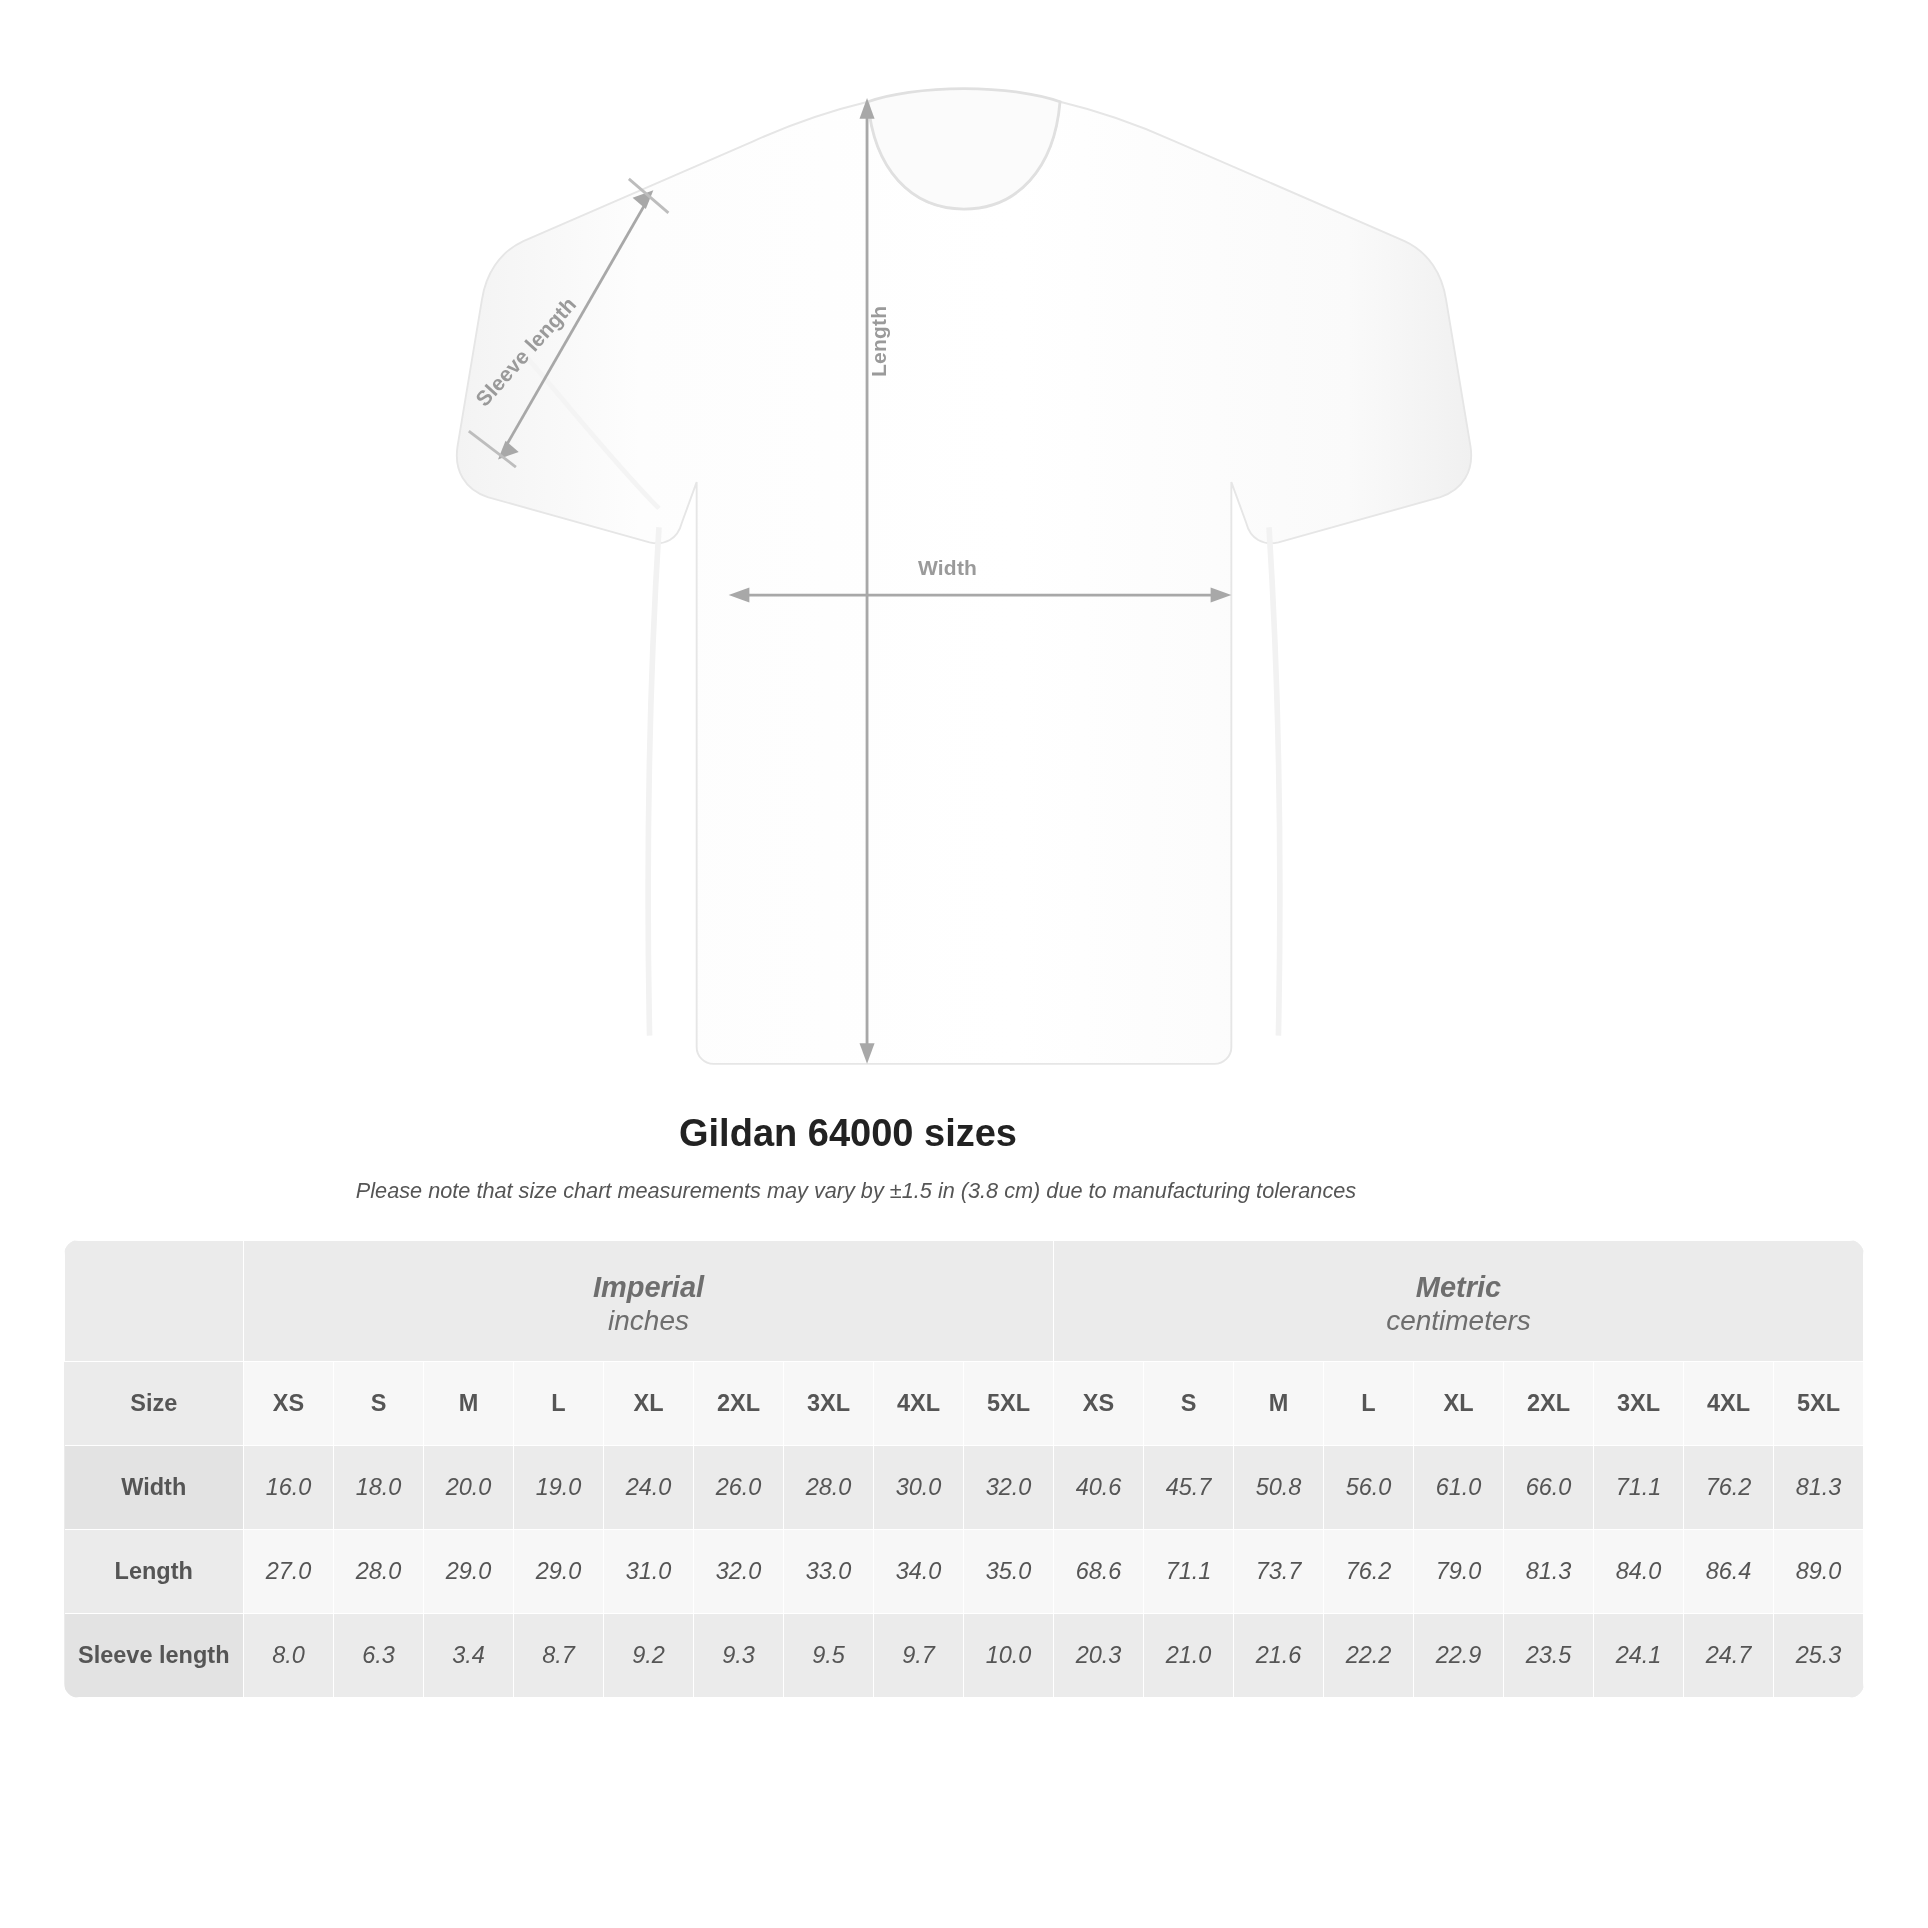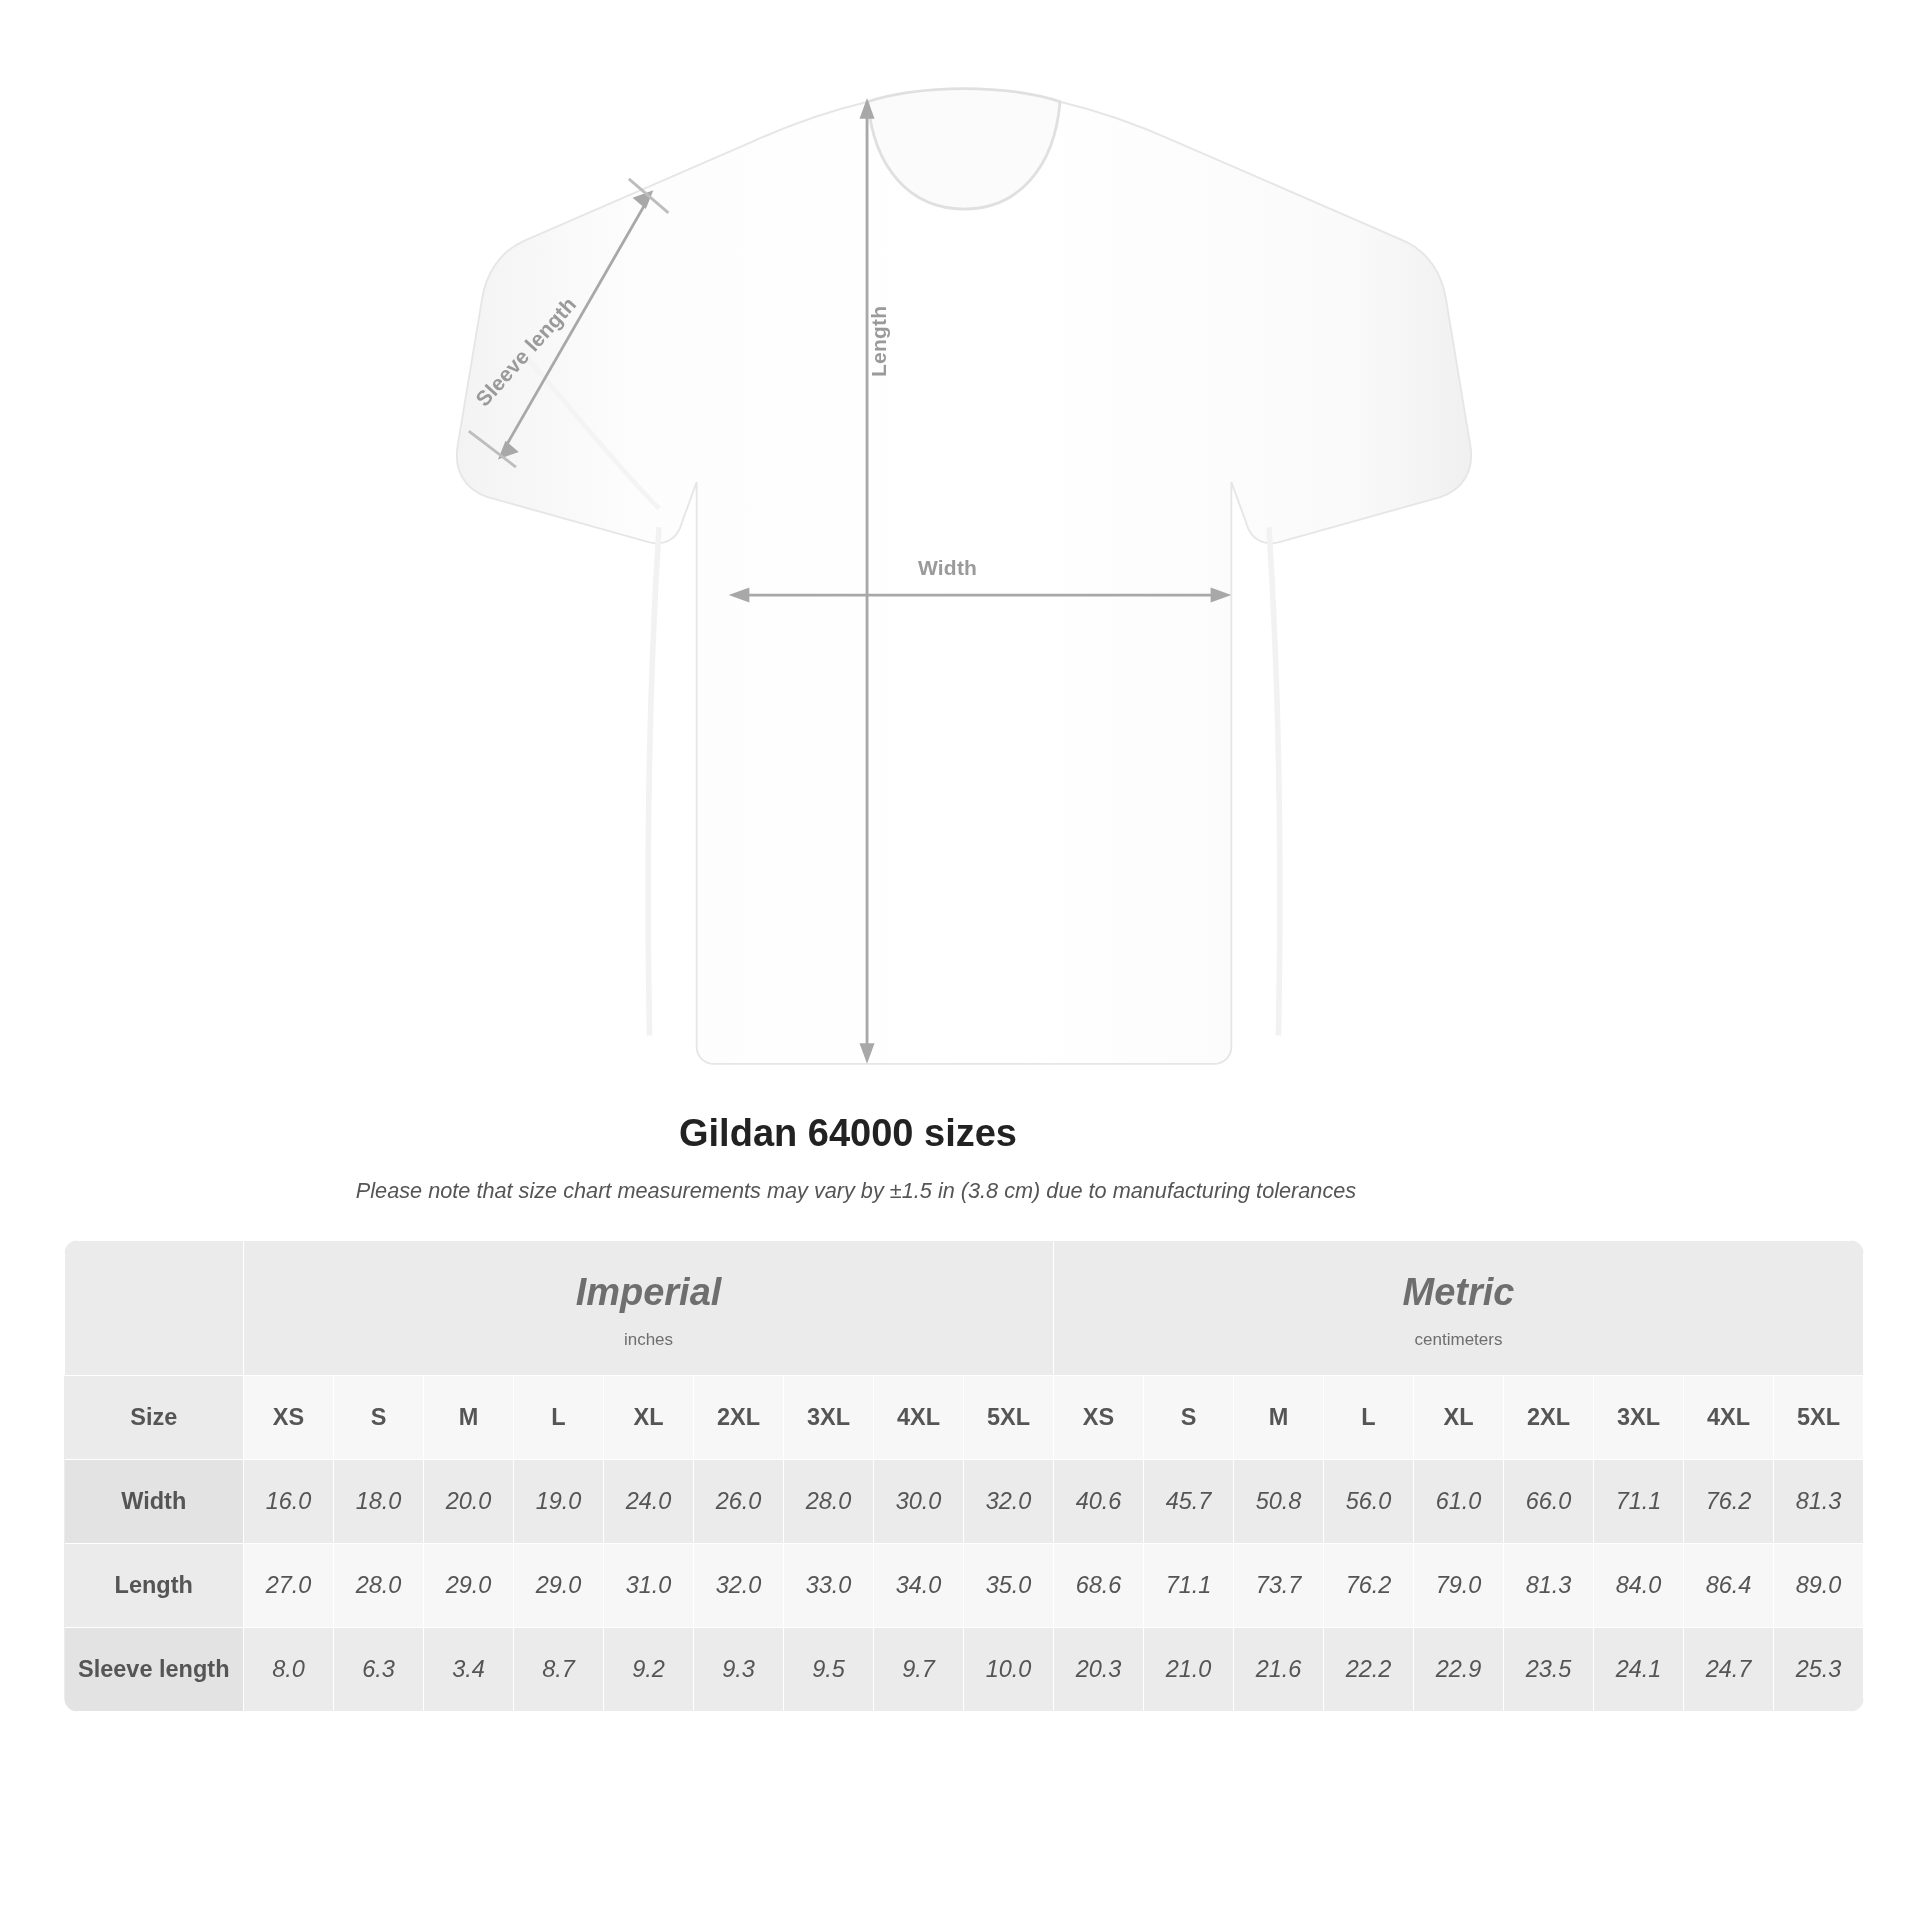--- a/index.html
+++ b/index.html
@@ -103,30 +103,31 @@
     font-size: 23.5px;
     color: #555555;
     border: 0.9px solid #ffffff;
   }
   .unit-head td {
     border: none;
     padding: 28px 0 24.5px 0;
     background: #ebebeb;
   }
   .unit-title {
-    font-size: 38px;
+    font-size: 29px;
     font-style: italic;
     font-weight: bold;
     color: #6e6e6e;
     line-height: 1.25;
   }
   .unit-sub {
-    font-size: 17px;
+    font-size: 28px;
+    font-style: italic;
     color: #6e6e6e;
-    margin-top: 14px;
+    margin-top: 0;
   }
   .row-label {
     font-weight: bold;
     color: #5a5a5a;
     font-size: 24.5px;
     background: #ebebeb;
     border-left: none !important;
     padding: 28px 7.5px;
   }
   .hdr-cell {

